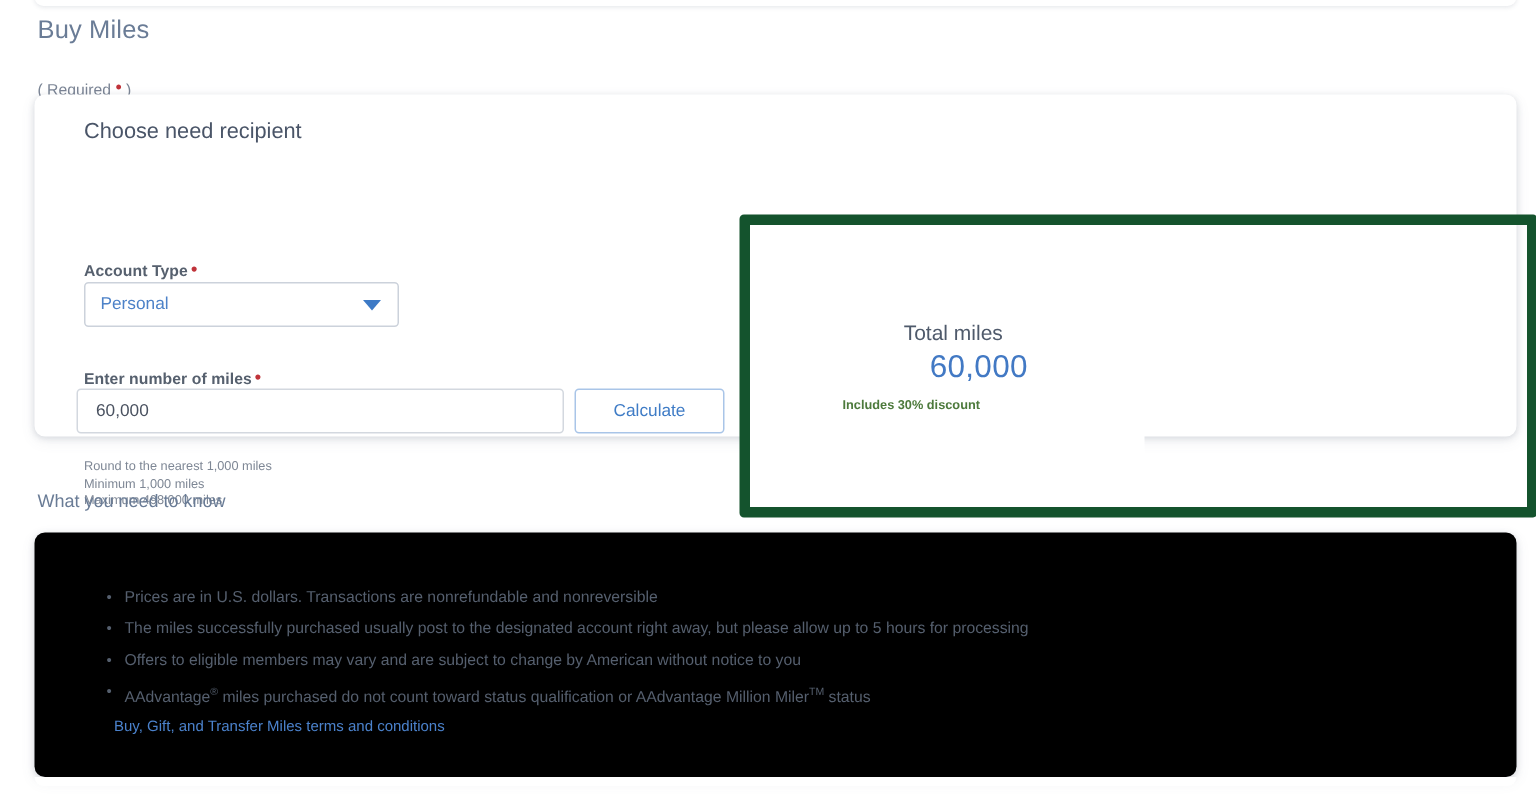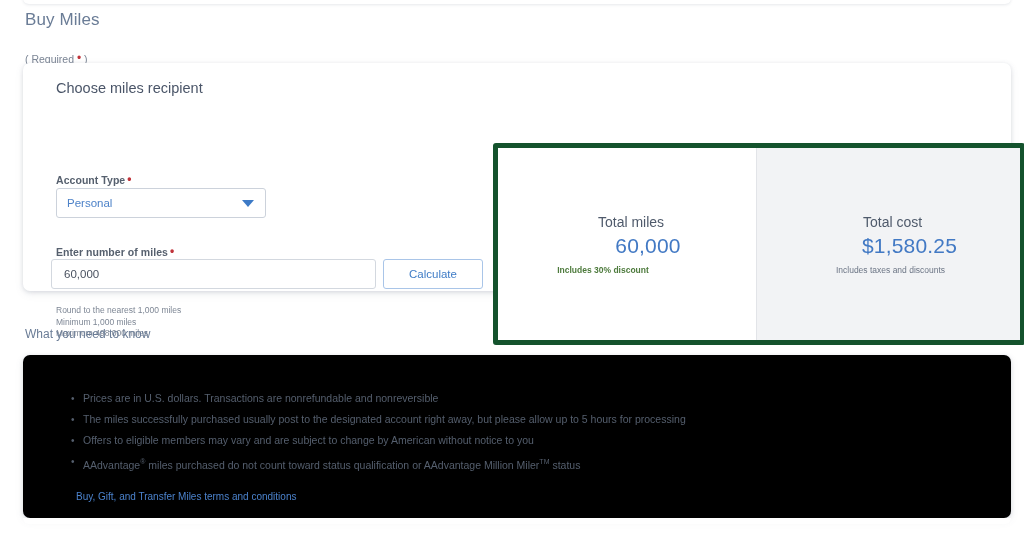--- a/index.html
+++ b/index.html
@@ -145,21 +145,21 @@
     font-size: 8.5px;
     color: #7e8795;
     line-height: 11.5px;
   }
 
   
   .summary {
     position: absolute;
     left: 470px; top: 80px;
     width: 532px; height: 202px;
-    border: 5px solid #14532d;
+    border: 7px solid #14532d;
     border-radius: 3px;
     display: flex;
     overflow: hidden;
   }
   .sum-col {
     position: relative;
     height: 100%;
   }
   .sum-miles { width: 263px; background: #ffffff; }
   .sum-cost  { width: 269px; background: #f2f3f5; border-left: 1px solid #e2e4e8; }
@@ -225,21 +225,21 @@
     content: "\2022";
     position: absolute;
     left: 0; top: 0;
     color: #555f6e;
     font-size: 10px;
   }
   .bullets li .sup { font-size: 7px; vertical-align: 5px; }
 
   .terms-link {
     position: absolute;
-    left: 33px; top: 136px;
+    left: 33px; top: 124px;
     font-size: 10px;
     color: #4b82cc;
     text-decoration: none;
     padding-left: 20px;
   }
 
   
   .bottom-edge {
     position: absolute;
     left: 23px; top: 518px;
@@ -254,21 +254,21 @@
 <div class="page">
 
   <div class="top-sliver"></div>
 
   <div class="page-title">Buy Miles</div>
 
   <div class="required-note"><span>( Required </span><span class="dot">•</span><span> )</span></div>
 
   <div class="main-card">
 
-    <div class="card-heading">Choose miles recipient</div>
+    <div class="card-heading">Choose need recipient</div>
 
     <div class="field-label acct-label"><span>Account Type</span><span class="dot">•</span></div>
 
     <div class="select-wrap">
       <div class="select-box">
         <span>Personal</span>
       </div>
       <span class="caret"></span>
     </div>
 
@@ -287,27 +287,20 @@
     <div class="summary">
 
       <div class="sum-col sum-miles">
         <div class="sum-inner">
           <div class="sum-title">Total miles</div>
           <div class="sum-value">60,000</div>
           <div class="sum-note note-green">Includes 30% discount</div>
         </div>
       </div>
 
-      <div class="sum-col sum-cost">
-        <div class="sum-inner">
-          <div class="sum-title">Total cost</div>
-          <div class="sum-value">$1,580.25</div>
-          <div class="sum-note note-gray">Includes taxes and discounts</div>
-        </div>
-      </div>
 
     </div>
   </div>
 
   <div class="section-title">What you need to know</div>
 
   <div class="info-card">
     <ul class="bullets">
       <li>Prices are in U.S. dollars. Transactions are nonrefundable and nonreversible</li>
       <li>The miles successfully purchased usually post to the designated account right away, but please allow up to 5 hours for processing</li>

